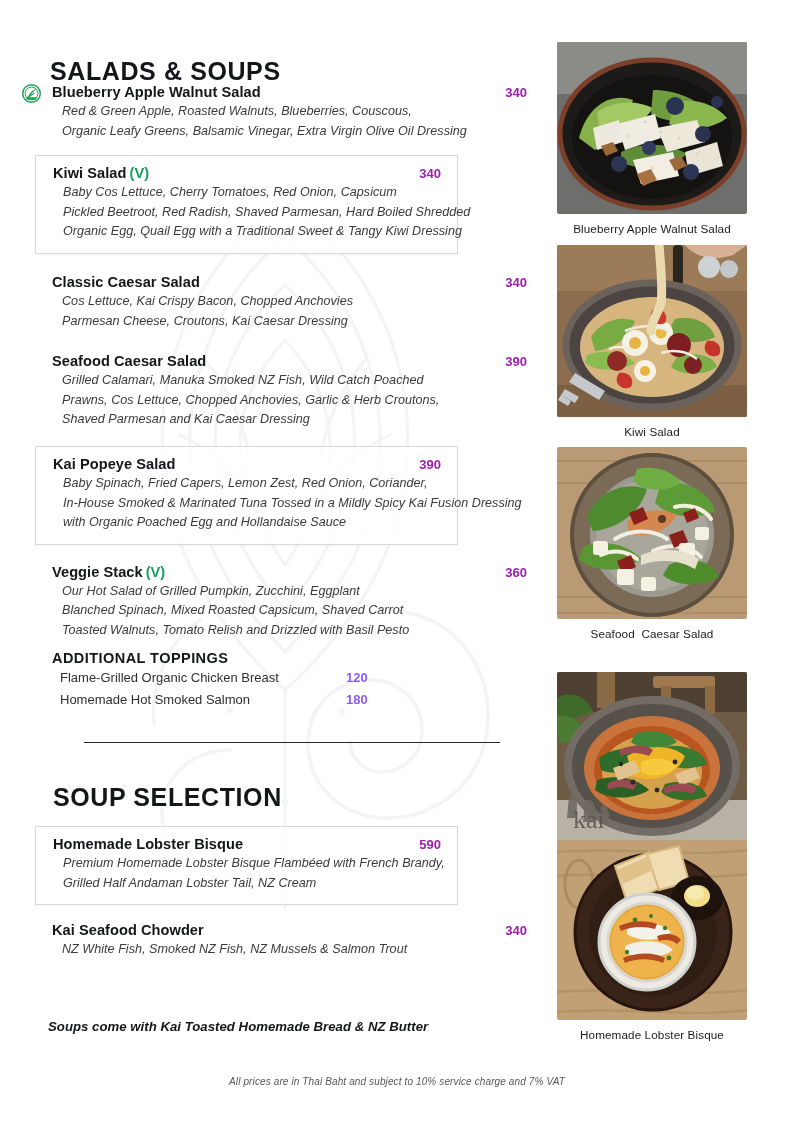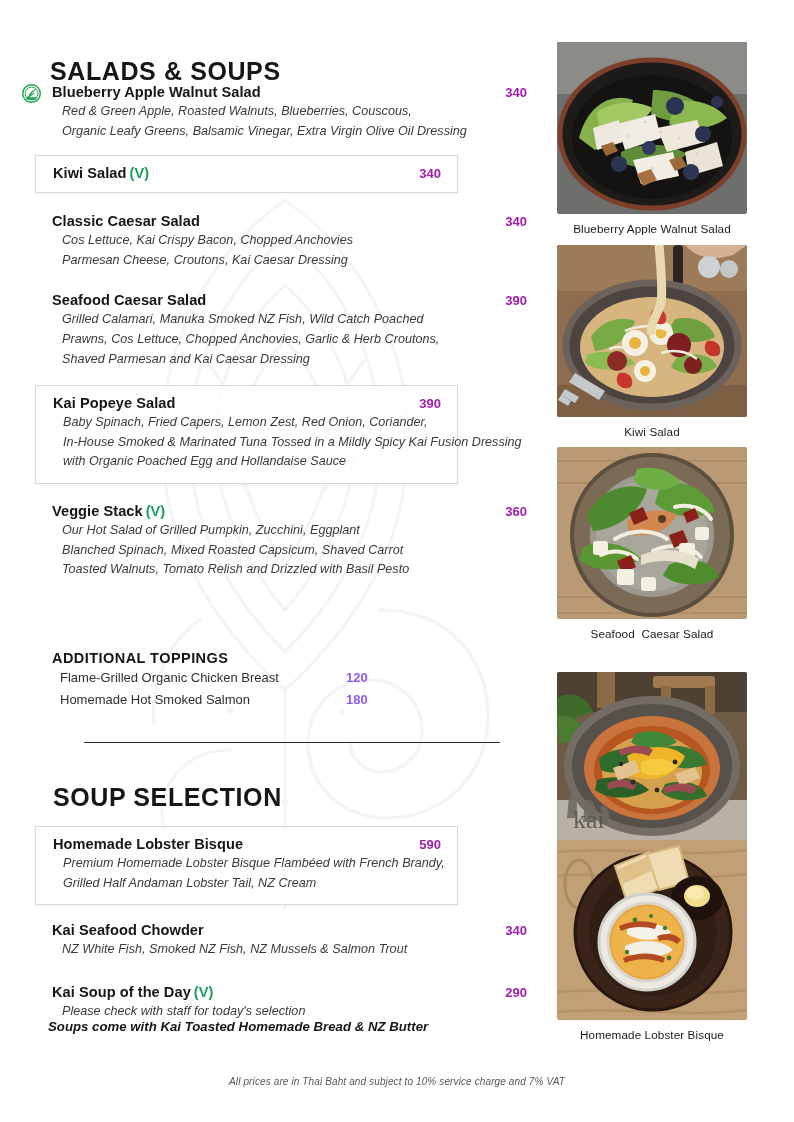--- a/index.html
+++ b/index.html
@@ -287,20 +287,25 @@
           <div>Red &amp; Green Apple, Roasted Walnuts, Blueberries, Couscous,</div>
           <div>Organic Leafy Greens, Balsamic Vinegar, Extra Virgin Olive Oil Dressing</div>
         </div>
       </div>
 
       <div class="item boxed" style="margin-top:7px;">
         <div class="item-head">
           <span class="item-name"><span>Kiwi Salad</span><span class="veg-tag">(V)</span></span>
           <span class="item-price">340</span>
         </div>
+        <div class="item-desc">
+          <div>Baby Cos Lettuce, Cherry Tomatoes, Red Onion, Capsicum</div>
+          <div>Pickled Beetroot, Red Radish, Shaved Parmesan, Hard Boiled Shredded</div>
+          <div>Organic Egg, Quail Egg with a Traditional Sweet &amp; Tangy Kiwi Dressing</div>
+        </div>
       </div>
 
       <div class="item" style="margin-top:16px;">
         <div class="item-head">
           <span class="item-name">Classic Caesar Salad</span>
           <span class="item-price">340</span>
         </div>
         <div class="item-desc">
           <div>Cos Lettuce, Kai Crispy Bacon, Chopped Anchovies</div>
           <div>Parmesan Cheese, Croutons, Kai Caesar Dressing</div>
@@ -377,29 +382,20 @@
       <div class="item" style="margin-top:13px;">
         <div class="item-head">
           <span class="item-name">Kai Seafood Chowder</span>
           <span class="item-price">340</span>
         </div>
         <div class="item-desc">
           <div>NZ White Fish, Smoked NZ Fish, NZ Mussels &amp; Salmon Trout</div>
         </div>
       </div>
 
-      <div class="item" style="margin-top:13px;">
-        <div class="item-head">
-          <span class="item-name"><span>Kai Soup of the Day</span><span class="veg-tag">(V)</span></span>
-          <span class="item-price">290</span>
-        </div>
-        <div class="item-desc">
-          <div>Please check with staff for today's selection</div>
-        </div>
-      </div>
 
     </div>
 
     <div id="soup-note">Soups come with Kai Toasted Homemade Bread &amp; NZ Butter</div>
 
   </div>
 
   <div id="right-col">
 
     <div class="photo-card" style="top:42px;">

